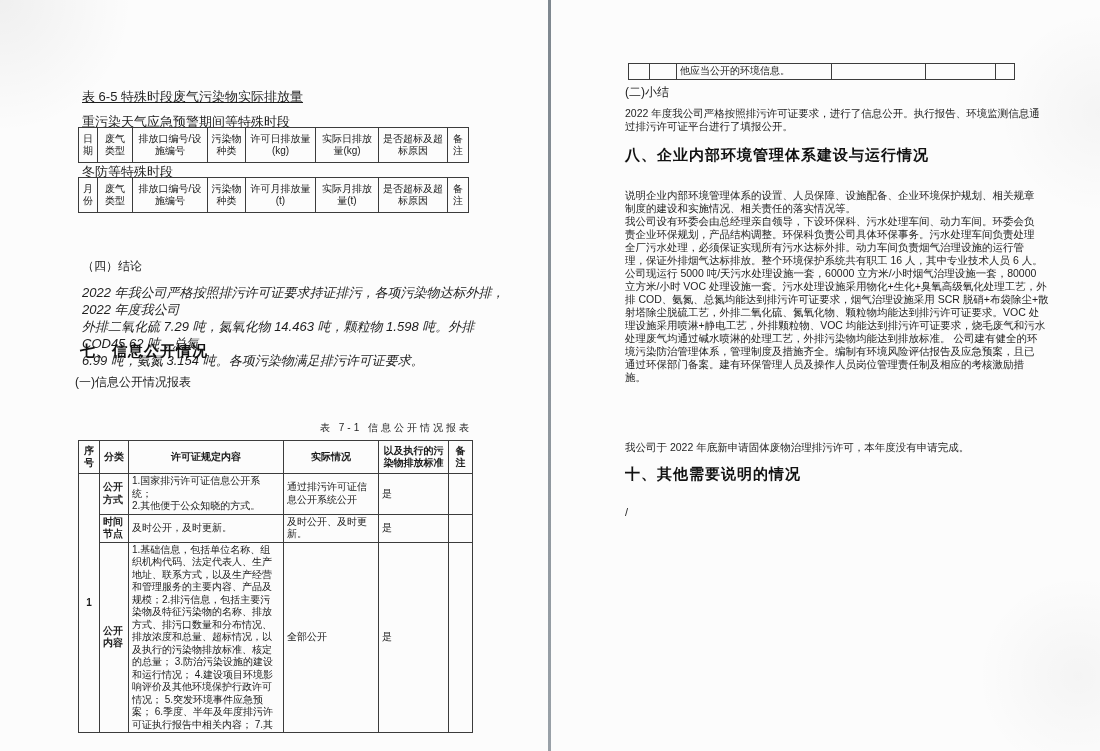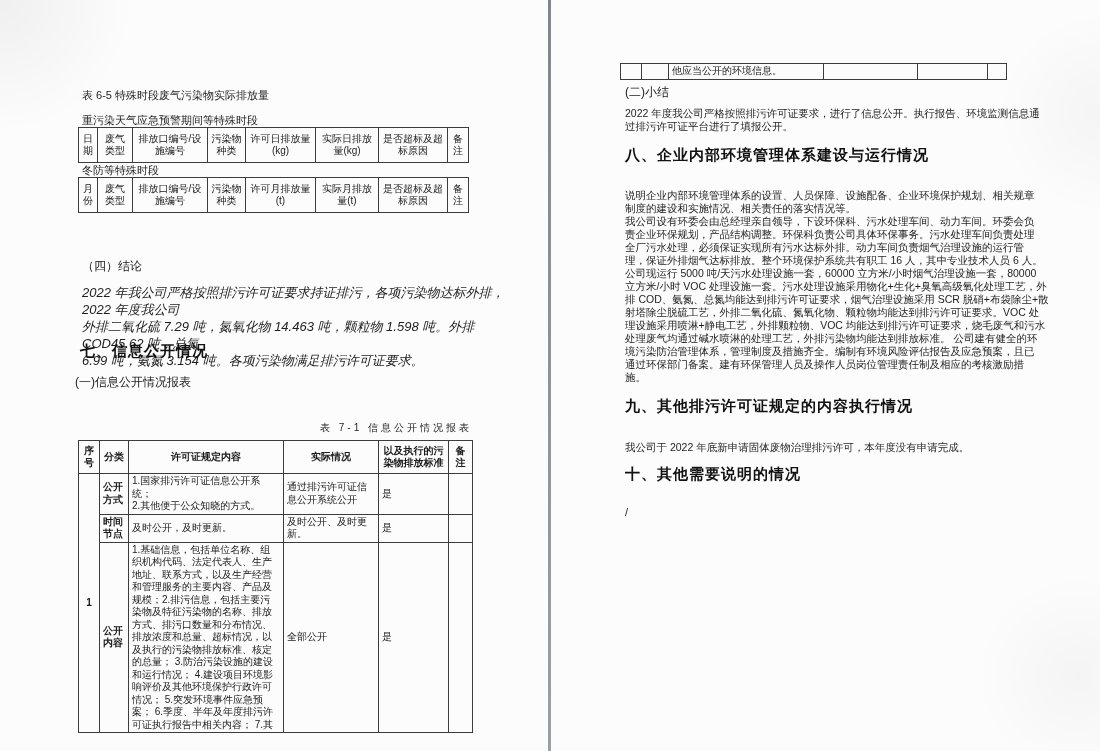--- a/index.html
+++ b/index.html
@@ -15,21 +15,21 @@
   }
   .canvas{position:relative;width:1100px;height:751px;}
   .page{position:absolute;top:0;height:751px;}
   .page-left{left:0;width:548px;}
   .page-right{left:553px;width:547px;}
   .divider{
     position:absolute;top:0;left:548px;width:3px;height:751px;
     background:linear-gradient(180deg,#7e878f 0%,#8d959c 50%,#99a1a8 100%);
   }
   .abs{position:absolute;}
-  .cap{font-size:11px;color:#1e1e1e;white-space:nowrap;}
+  .cap{font-size:13px;color:#1e1e1e;white-space:nowrap;text-decoration:underline;}
   .subhead{font-size:12px;color:#1a1a1a;white-space:nowrap;}
   .h1{font-size:15px;font-weight:bold;color:#111;letter-spacing:1px;white-space:nowrap;}
   .para{font-size:13px;line-height:17px;color:#1e1e1e;white-space:pre-line;font-style:italic;}
   .para-sm{font-size:10.5px;line-height:13px;color:#1e1e1e;white-space:pre-line;}
   .tblcap{font-size:10px;letter-spacing:3px;text-align:right;color:#1e1e1e;}
   table.tbl{
     border-collapse:collapse;table-layout:fixed;
     font-size:10px;line-height:12.5px;color:#1a1a1a;
     border:1.5px solid #383838;
   }
@@ -164,21 +164,21 @@
         <td></td>
       </tr>
     </tbody>
       </table>
   </div>
 
   <div class="divider"></div>
 
   <div class="page page-right">
 
-    <table class="tbl abs" style="left:67px;top:63px;width:386px">
+    <table class="tbl abs" style="left:75px;top:63px;width:386px">
       <colgroup>
         <col style="width:21px">
           <col style="width:27px">
           <col style="width:155px">
         <col style="width:94px">
           <col style="width:70px">
           <col style="width:19px">
       </colgroup>
       <tbody>
           <tr>
@@ -208,21 +208,20 @@
 公司现运行 5000 吨/天污水处理设施一套，60000 立方米/小时烟气治理设施一套，80000
 立方米/小时 VOC 处理设施一套。污水处理设施采用物化+生化+臭氧高级氧化处理工艺，外
 排 COD、氨氮、总氮均能达到排污许可证要求，烟气治理设施采用 SCR 脱硝+布袋除尘+散
 射塔除尘脱硫工艺，外排二氧化硫、氮氧化物、颗粒物均能达到排污许可证要求。VOC 处
 理设施采用喷淋+静电工艺，外排颗粒物、VOC 均能达到排污许可证要求，烧毛废气和污水
 处理废气均通过碱水喷淋的处理工艺，外排污染物均能达到排放标准。 公司建有健全的环
 境污染防治管理体系，管理制度及措施齐全。编制有环境风险评估报告及应急预案，且已
 通过环保部门备案。建有环保管理人员及操作人员岗位管理责任制及相应的考核激励措
 施。</div>
 
-    <div class="abs h1" style="left:72px;top:397px">九、其他排污许可证规定的内容执行情况</div>
 
     <div class="abs para-sm" style="left:72px;top:441px;width:424px">我公司于 2022 年底新申请固体废物治理排污许可，本年度没有申请完成。</div>
 
     <div class="abs h1" style="left:72px;top:465px">十、其他需要说明的情况</div>
 
     <div class="abs slash" style="left:72px;top:506px">/</div>
   </div>
 
 </div>
 

